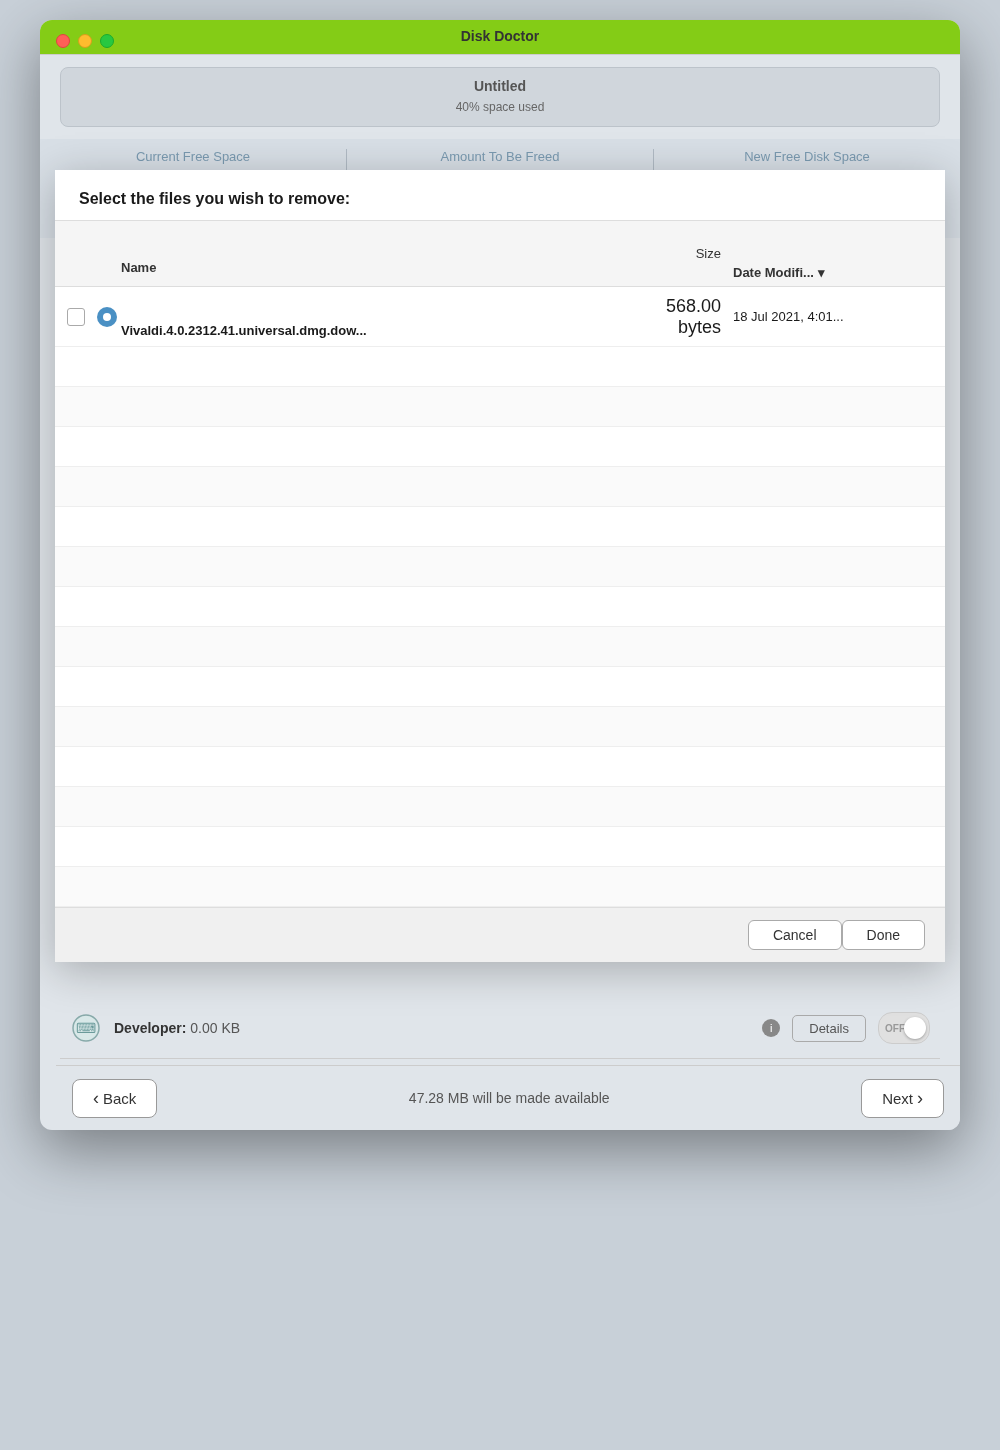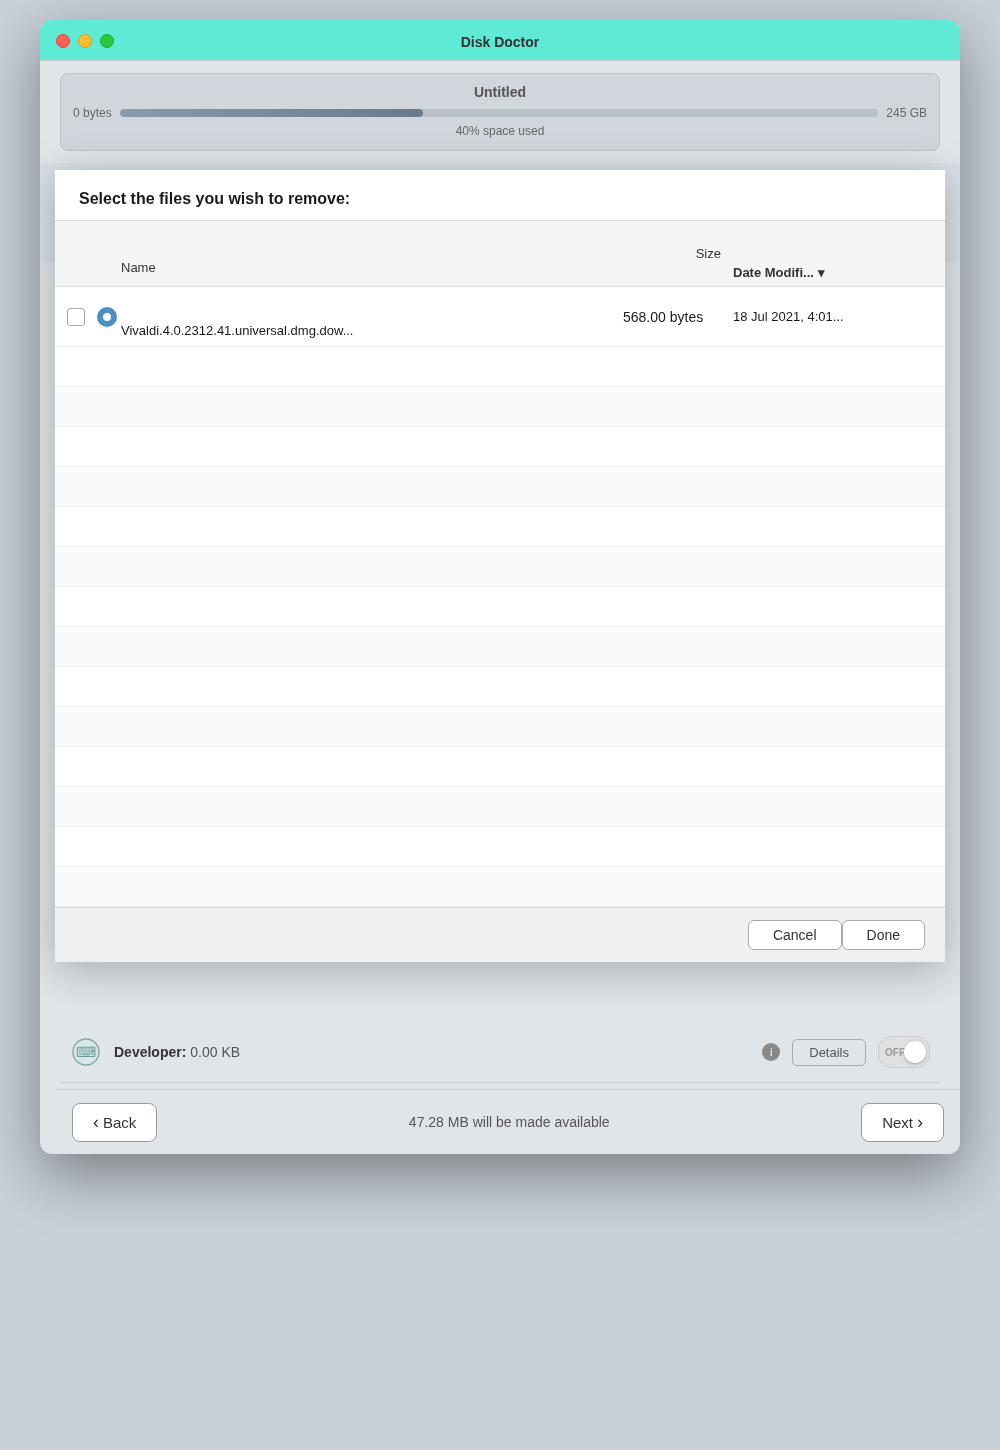--- a/index.html
+++ b/index.html
@@ -20,22 +20,22 @@
       margin-top: 20px;
       background: #e0e5ea;
       border-radius: 12px;
       box-shadow: 0 20px 60px rgba(0,0,0,0.4);
       overflow: hidden;
       position: relative;
     }
 
     
     .titlebar {
-      background: #5eead4;
-      padding: 14px 16px 10px;
+      background: #84cc16;
+      padding: 8px 16px 10px;
       display: flex;
       align-items: flex-end;
       justify-content: center;
       position: relative;
       border-bottom: 1px solid #ccc;
     }
 
     .traffic-lights {
       position: absolute;
       left: 16px;
@@ -181,21 +181,21 @@
       display: flex;
       align-items: center;
       padding: 6px 12px;
       border-bottom: 1px solid #ddd;
       border-top: 1px solid #ddd;
       background: #f5f5f5;
     }
 
     .col-checkbox { width: 30px; }
     .col-icon { width: 24px; }
-    .col-name { flex: 1; font-size: 13px; color: #333; font-weight: 400; margin-top: 28px; }
+    .col-name { flex: 1; font-size: 13px; color: #333; font-weight: 700; margin-top: 28px; }
     .col-size { width: 110px; font-size: 13px; color: #333; text-align: right; padding-right: 12px; }
     .col-date { width: 200px; font-size: 13px; color: #333; font-weight: 600; display: flex; align-items: center; gap: 4px; margin-top: 38px; }
 
     .file-row {
       display: flex;
       align-items: center;
       padding: 8px 12px;
       border-bottom: 1px solid #eee;
       min-height: 40px;
     }
@@ -231,23 +231,24 @@
 
     .file-name-text {
       font-size: 13px;
       color: #1a1a1a;
       overflow: hidden;
       text-overflow: ellipsis;
       white-space: nowrap;
     }
 
     .file-size-text {
-      font-size: 14px;
+      font-size: 18px;
       color: #1a1a1a;
       width: 110px;
+      text-align: right;
       padding-right: 12px;
     }
 
     .file-date-text {
       font-size: 13px;
       color: #1a1a1a;
       width: 200px;
     }
 
     
@@ -417,27 +418,20 @@
       <div class="traffic-light tl-close"></div>
       <div class="traffic-light tl-minimize"></div>
       <div class="traffic-light tl-maximize"></div>
     </div>
     <span class="window-title">Disk Doctor</span>
   </div>
 
   <div class="disk-bar-section">
     <div class="disk-bar-container">
       <div class="disk-name">Untitled</div>
-      <div class="disk-progress-row">
-        <span class="disk-label-left">0 bytes</span>
-        <div class="disk-progress-track">
-          <div class="disk-progress-fill"></div>
-        </div>
-        <span class="disk-label-right">245 GB</span>
-      </div>
       <div class="disk-percent-text">40% space used</div>
     </div>
   </div>
 
   <div class="stats-row">
     <div class="stat-col">
       <div class="stat-label">Current Free Space</div>
       <div class="stat-value">1479</div>
     </div>
     <div class="stat-col">

